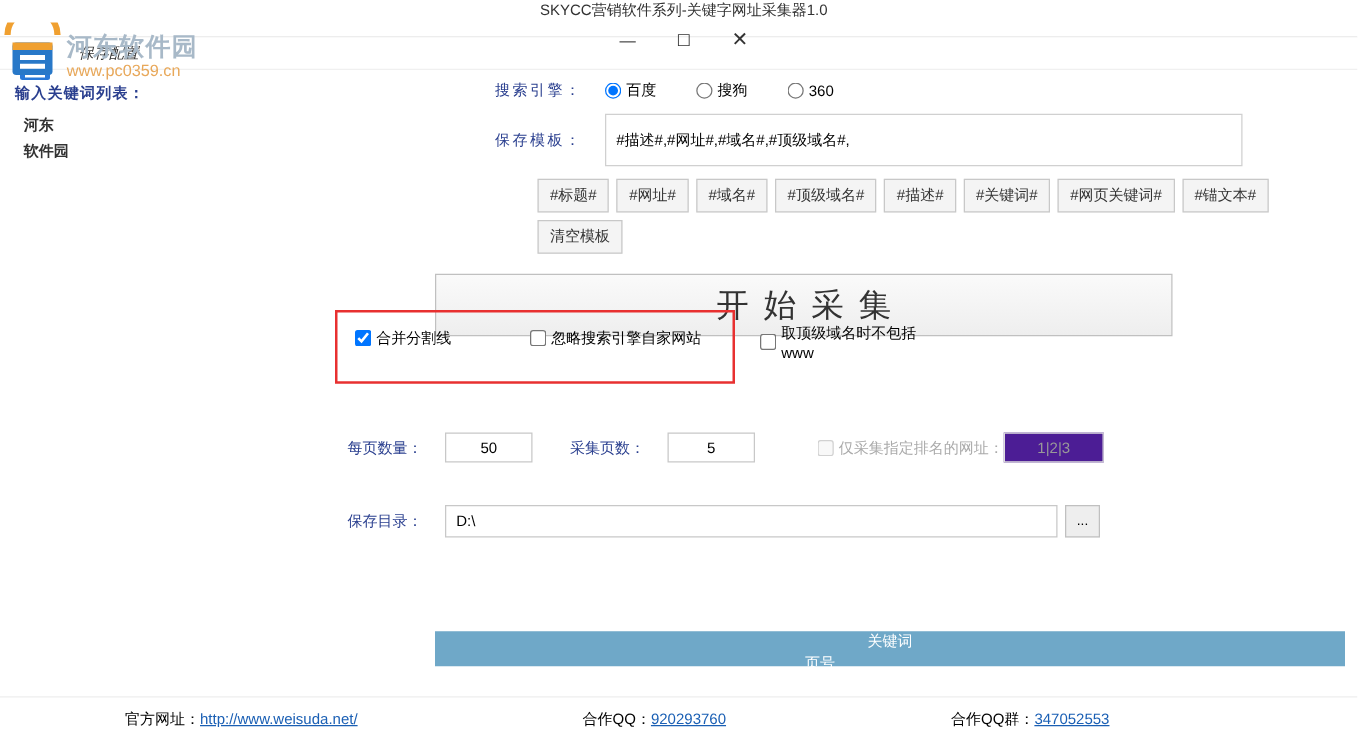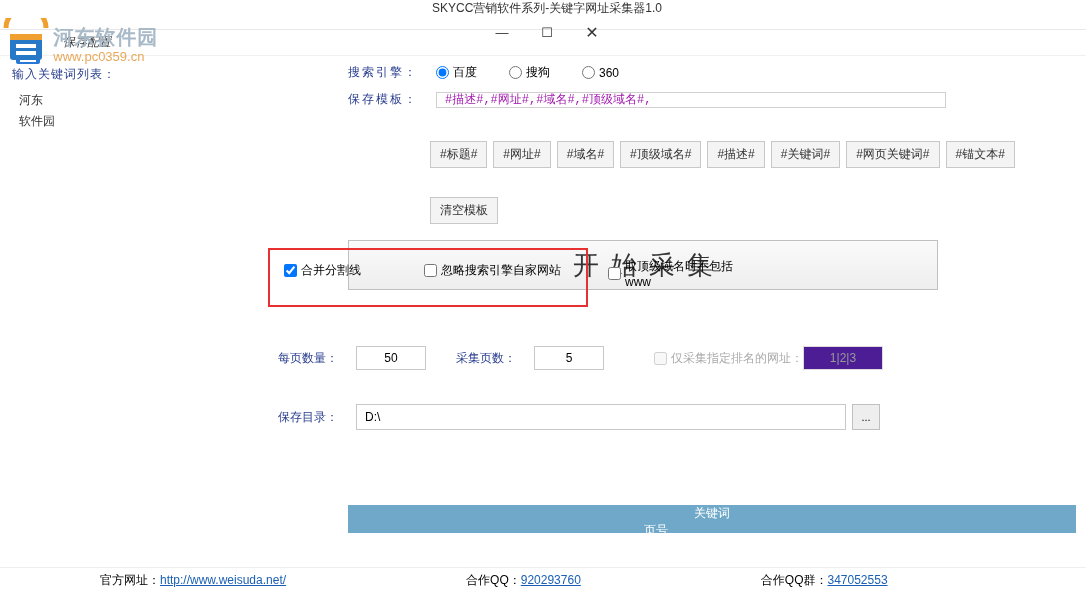--- a/index.html
+++ b/index.html
@@ -12,54 +12,54 @@
 .titlebar-btn.close { font-size: 16px; }
 .watermark { position: absolute; top: 18px; left: 0; z-index: 50; pointer-events: none; }
 .watermark .logo { width: 52px; height: 52px; display: inline-block; vertical-align: middle; }
 .watermark .wm-text { display: inline-block; vertical-align: middle; margin-left: -2px; }
 .watermark .wm-cn { font-size: 20px; color: #a8b9c8; font-weight: bold; letter-spacing: 1px; }
 .watermark .wm-url { font-size: 13px; color: #e8a85a; margin-top: -2px; }
 .menubar { height: 26px; padding-left: 55px; display: flex; align-items: center; background: #fff; border-bottom: 1px solid #f0f0f0; font-style: italic; }
 .save-icon { width: 28px; height: 28px; position: absolute; left: 14px; top: 38px; }
 .menu-item { font-size: 12px; color: #333; padding: 3px 8px; }
 .content { display: flex; height: calc(100% - 56px - 60px); }
-.left-panel { width: 278px; padding: 10px 12px; }
+.left-panel { width: 278px; padding: 10px 12px; font-weight: bold; }
 .left-label { color: #2a3f8f; font-size: 12px; margin-bottom: 6px; letter-spacing: 1px; }
 .keyword-list { background: #fff; border: 1px solid #fff; min-height: 420px; }
 .keyword-list div { padding: 2px 6px; font-size: 12px; color: #333; }
 .right-panel { flex: 1; padding: 8px 20px 0 70px; position: relative; }
-.row { display: flex; align-items: center; margin-bottom: 10px; }
+.row { display: flex; align-items: center; margin-bottom: 10px; margin-left: 48px; }
 .label-blue { color: #2a3f8f; font-size: 12px; letter-spacing: 2px; margin-right: 18px; white-space: nowrap; }
 .radio-group { display: flex; align-items: center; gap: 32px; }
 .radio-item { display: flex; align-items: center; gap: 4px; font-size: 12px; }
 .radio-item input { margin: 0; }
-.template-input { flex: 1; max-width: 510px; border: 1px solid #d0d0d0; padding: 0 8px; font-size: 12px; color: #a21caf; font-family: Liberation Mono, monospace; }
+.template-input { flex: 1; max-width: 510px; border: 1px solid #d0d0d0; padding: 13px 8px; font-size: 12px; color: #000000; font-family: Liberation Sans, sans-serif; }
 .tag-btns { display: flex; gap: 6px; margin-left: 82px; margin-bottom: 16px; flex-wrap: wrap; }
-.tag-btn { border: 1px solid #c8c8c8; background: #f4f4f4; padding: 4px 9px; font-size: 12px; color: #333; cursor: pointer; margin-top: 23px; }
+.tag-btn { border: 1px solid #c8c8c8; background: #f4f4f4; padding: 4px 9px; font-size: 12px; color: #333; cursor: pointer; }
 .big-btn { width: 590px; height: 50px; margin-left: 0; border: 1px solid #c0c0c0; background: linear-gradient(#fafafa,#eee); font-size: 26px; letter-spacing: 12px; padding-left: 12px; color: #333; cursor: pointer; margin-bottom: 14px; font-family: inherit; }
 .redbox { border: 2px solid #e83030; padding: 12px 14px 14px; width: 320px; position: absolute; left: -10px; top: 192px; }
 .check-row { display: flex; align-items: center; margin-bottom: 20px; }
 .check-row:last-child { margin-bottom: 12px; }
 .check-item { display: flex; align-items: center; gap: 4px; font-size: 12px; width: 140px; }
 .check-item input { margin: 0; }
 .right-checks { position: absolute; left: 330px; top: 202px; }
 .params-row { display: flex; align-items: center; gap: 0; position: absolute; left: 0; top: 290px; width: 100%; }
 .num-input { width: 70px; border: 1px solid #c8c8c8; padding: 4px; text-align: center; font-size: 12px; }
 .disabled-check { color: #aaa; display: flex; align-items: center; gap: 4px; font-size: 12px; }
 .rank-input { width: 80px; border: 1px solid #ddd; background: #4c1d95; padding: 4px; text-align: center; font-size: 12px; color: #999; }
 .savedir-row { display: flex; align-items: center; position: absolute; left: 0; top: 348px; width: 100%; }
 .savedir-input { flex: 1; max-width: 490px; border: 1px solid #c8c8c8; padding: 5px 8px; font-size: 12px; }
 .browse-btn { width: 28px; height: 26px; border: 1px solid #c0c0c0; background: #eee; margin-left: 6px; cursor: pointer; font-size: 11px; }
 .table-header { position: absolute; left: 348px; bottom: 60px; right: 10px; height: 28px; background: #6fa8c8; display: flex; align-items: center; color: #fff; font-size: 12px; flex-direction: column; }
 .table-header div { padding: 0 12px; }
 .th-keyword { width: 60px; }
 .th-page { width: 160px; }
 .th-title { width: 60px; }
 .th-url { flex: 1; font-family: Liberation Mono, monospace; }
-.footer { position: absolute; bottom: 0; left: 0; right: 0; height: 26px; border-top: 1px solid #eee; display: flex; align-items: center; padding: 0 40px 0 100px; font-size: 12px; }
+.footer { position: absolute; bottom: 0; left: 0; right: 0; height: 36px; border-top: 1px solid #eee; display: flex; align-items: center; padding: 0 40px 0 100px; font-size: 12px; }
 .footer-item { margin-right: 180px; }
 .footer a { color: #1a5fb4; text-decoration: underline; }
 </style>
 </head>
 <body>
 
 <div class="titlebar">
   <span class="titlebar-icon"></span>
   <span class="titlebar-text">SKYCC营销软件系列-关键字网址采集器1.0</span>
   <div class="titlebar-btns">

